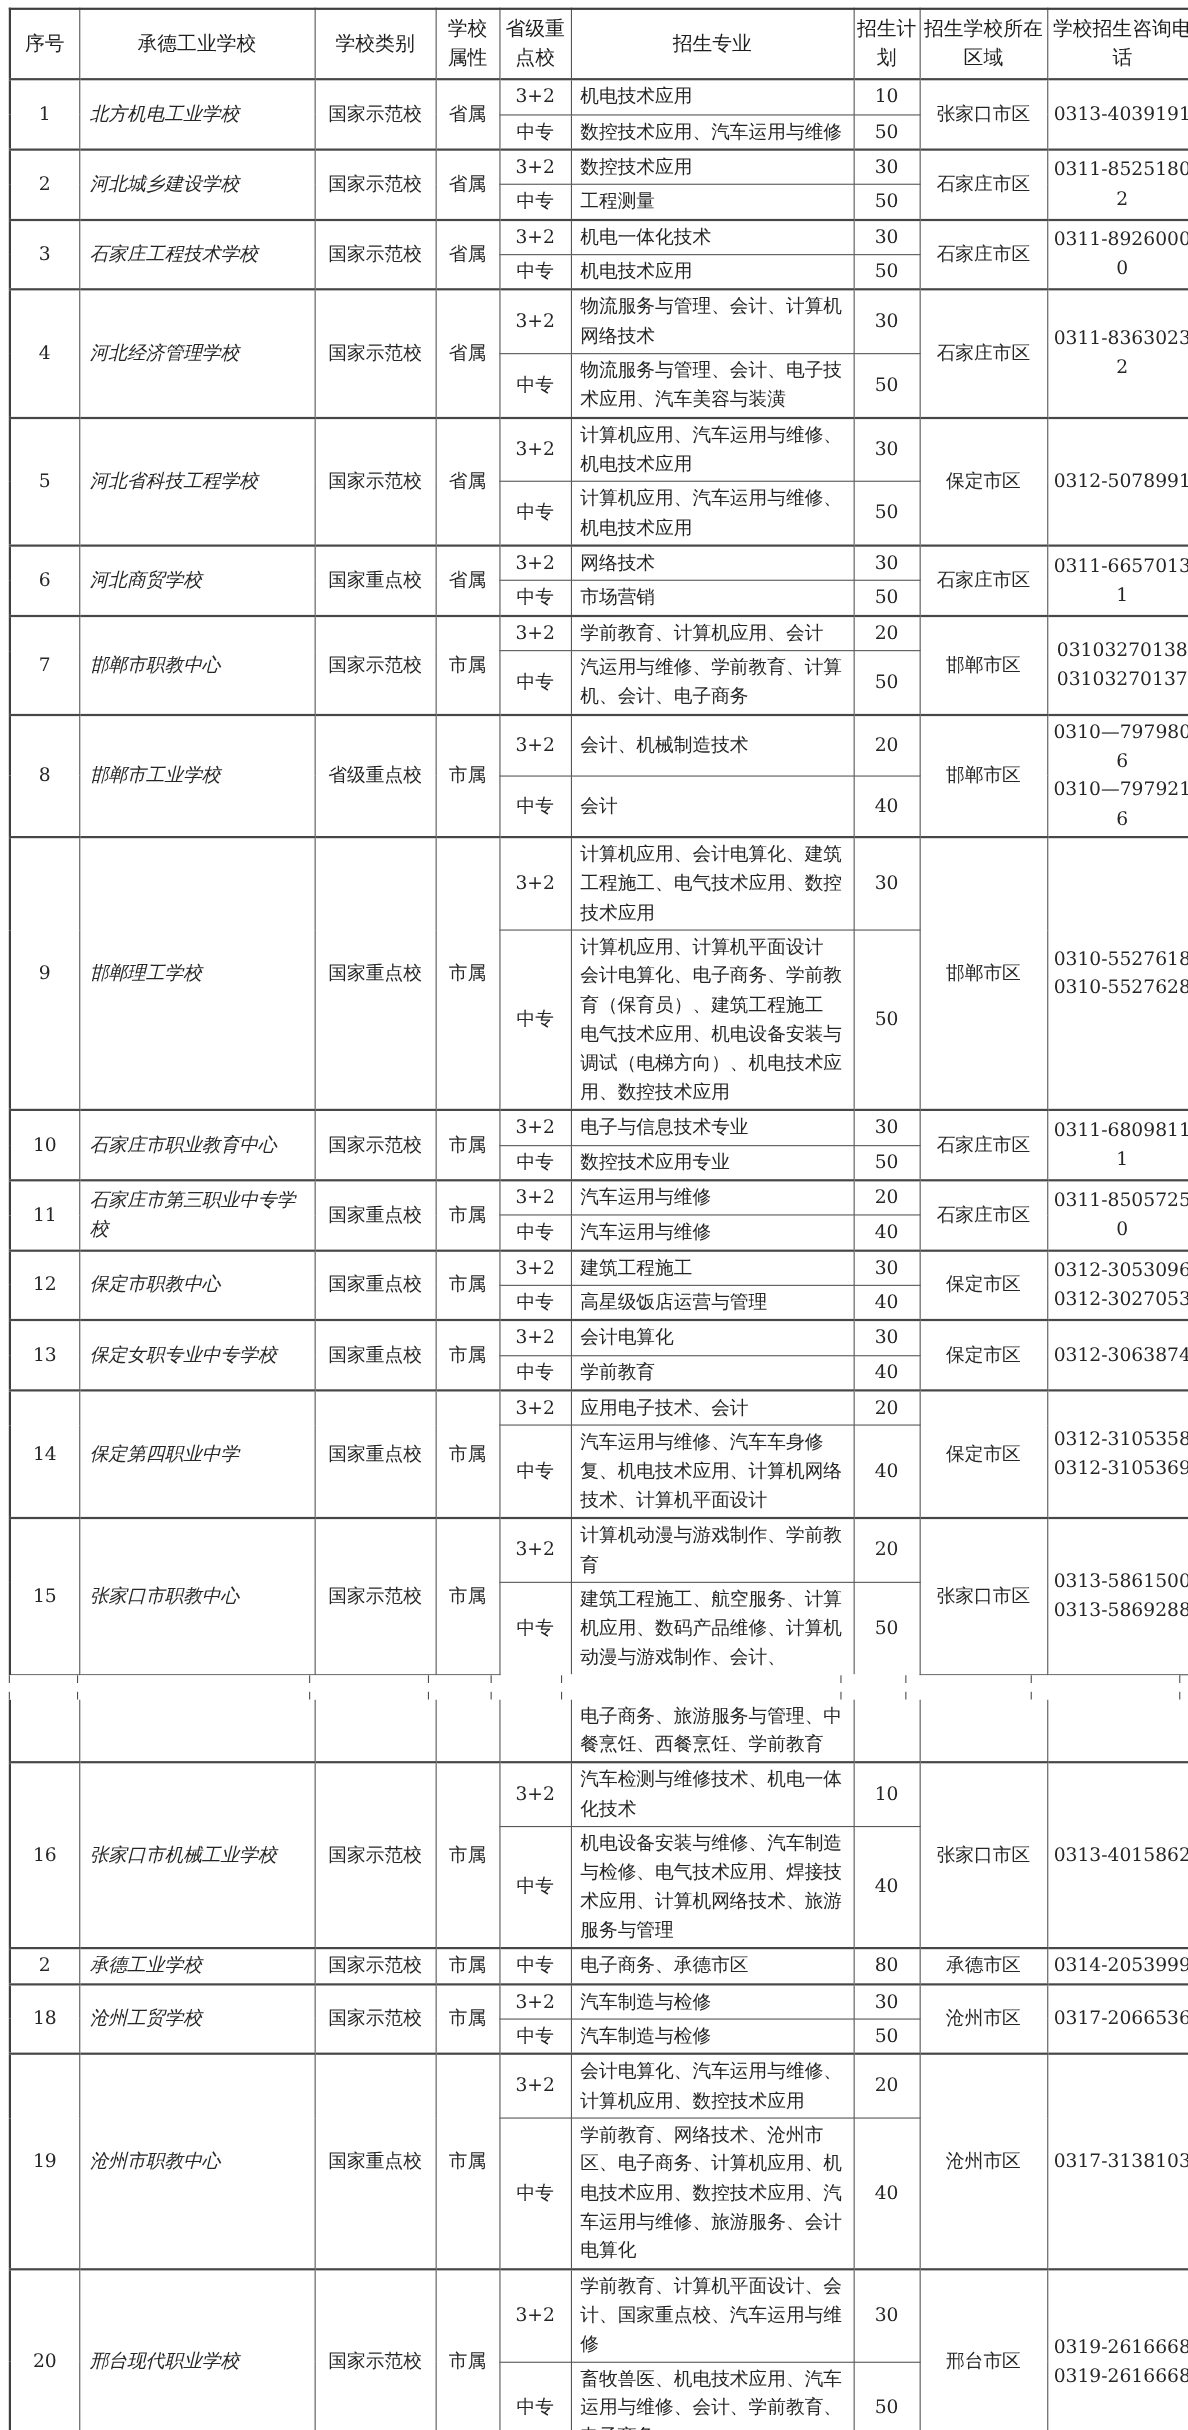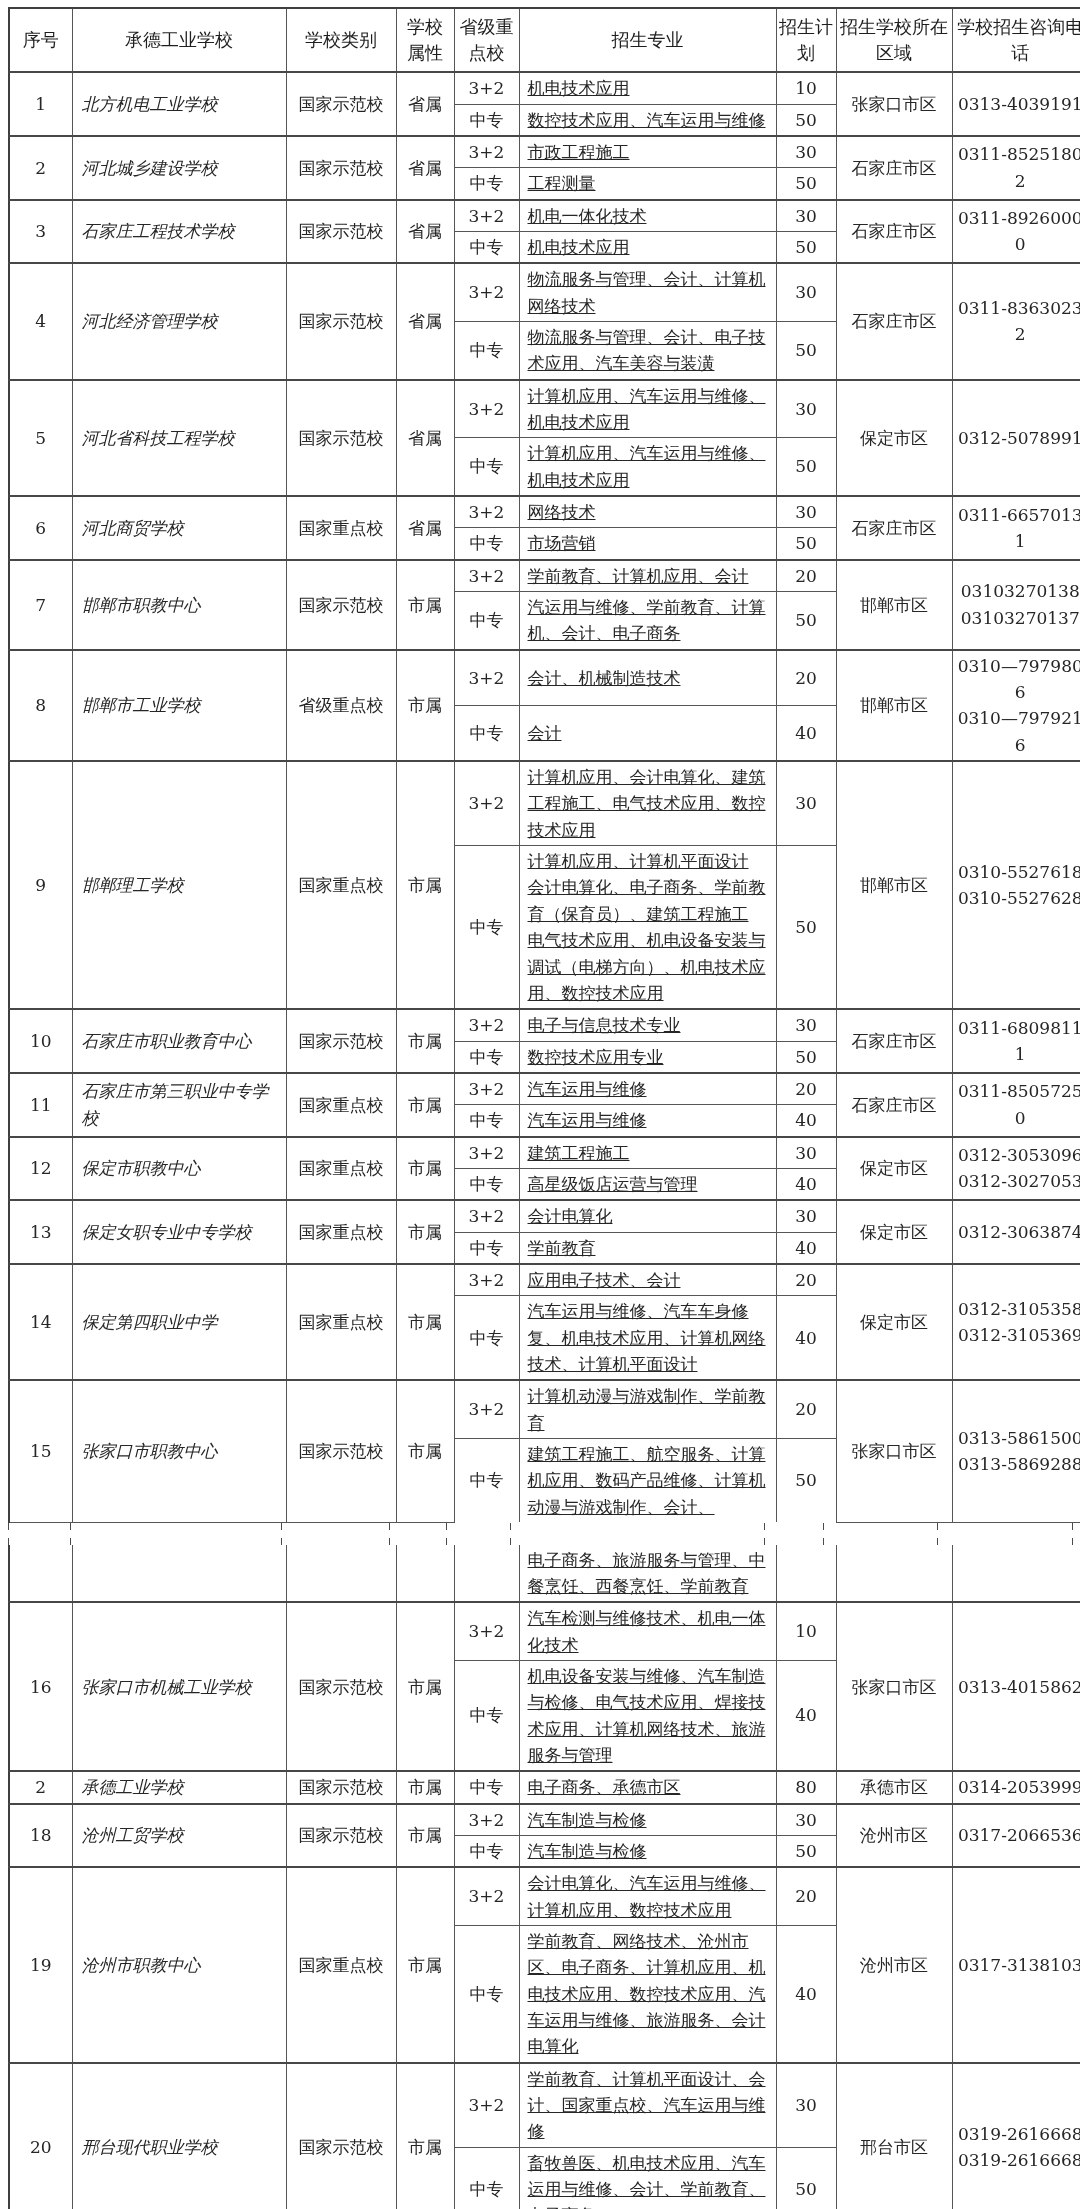--- a/index.html
+++ b/index.html
@@ -22,21 +22,21 @@
     font-weight: normal;
     line-height: 1.55;
     padding: 2px 5px;
     vertical-align: middle;
     text-align: center;
     word-break: break-all;
     overflow: hidden;
   }
   th { font-size: 18px; line-height: 1.45; padding: 5px 2px; color: #1e1e1e; }
   td.c-name { text-align: left; padding-left: 9px; font-style: italic; }
-  td.c-majors { text-align: left; padding-left: 8px; text-decoration: underline; }
+  td.c-majors { text-align: left; padding-left: 8px; }
   td.c-phone, td.c-plan { white-space: pre-line; }
   tr.school-start td { border-top: 2px solid #474747; }
   thead th { border-bottom: 2px solid #474747; }
   
   #table-sec-1 { border-bottom: none; }
   #table-sec-1 tr.last-row td { border-bottom: none; }
   #table-sec-2 { border-top: none; }
   #table-sec-2 tr.first-row td { border-top: none; }
   .page-gap { position: relative; width: 1064px; height: 22px; background: #fff; }
   .page-gap .tick { position: absolute; width: 1px; background: #4c4c4c; }
@@ -88,21 +88,21 @@
           <td class="c-type">中专</td>
           <td class="c-majors">数控技术应用、汽车运用与维修</td>
           <td class="c-plan">50</td>
         </tr>
         <tr class="school-start">
           <td class="c-no" rowspan="2">2</td>
           <td class="c-name" rowspan="2">河北城乡建设学校</td>
           <td class="c-category" rowspan="2">国家示范校</td>
           <td class="c-attribute" rowspan="2">省属</td>
           <td class="c-type">3+2</td>
-          <td class="c-majors">市政工程施工</td>
+          <td class="c-majors">数控技术应用</td>
           <td class="c-plan">30</td>
           <td class="c-region" rowspan="2">石家庄市区</td>
           <td class="c-phone" rowspan="2">0311-85251802</td>
         </tr>
         <tr>
           <td class="c-type">中专</td>
           <td class="c-majors">工程测量</td>
           <td class="c-plan">50</td>
         </tr>
         <tr class="school-start">

